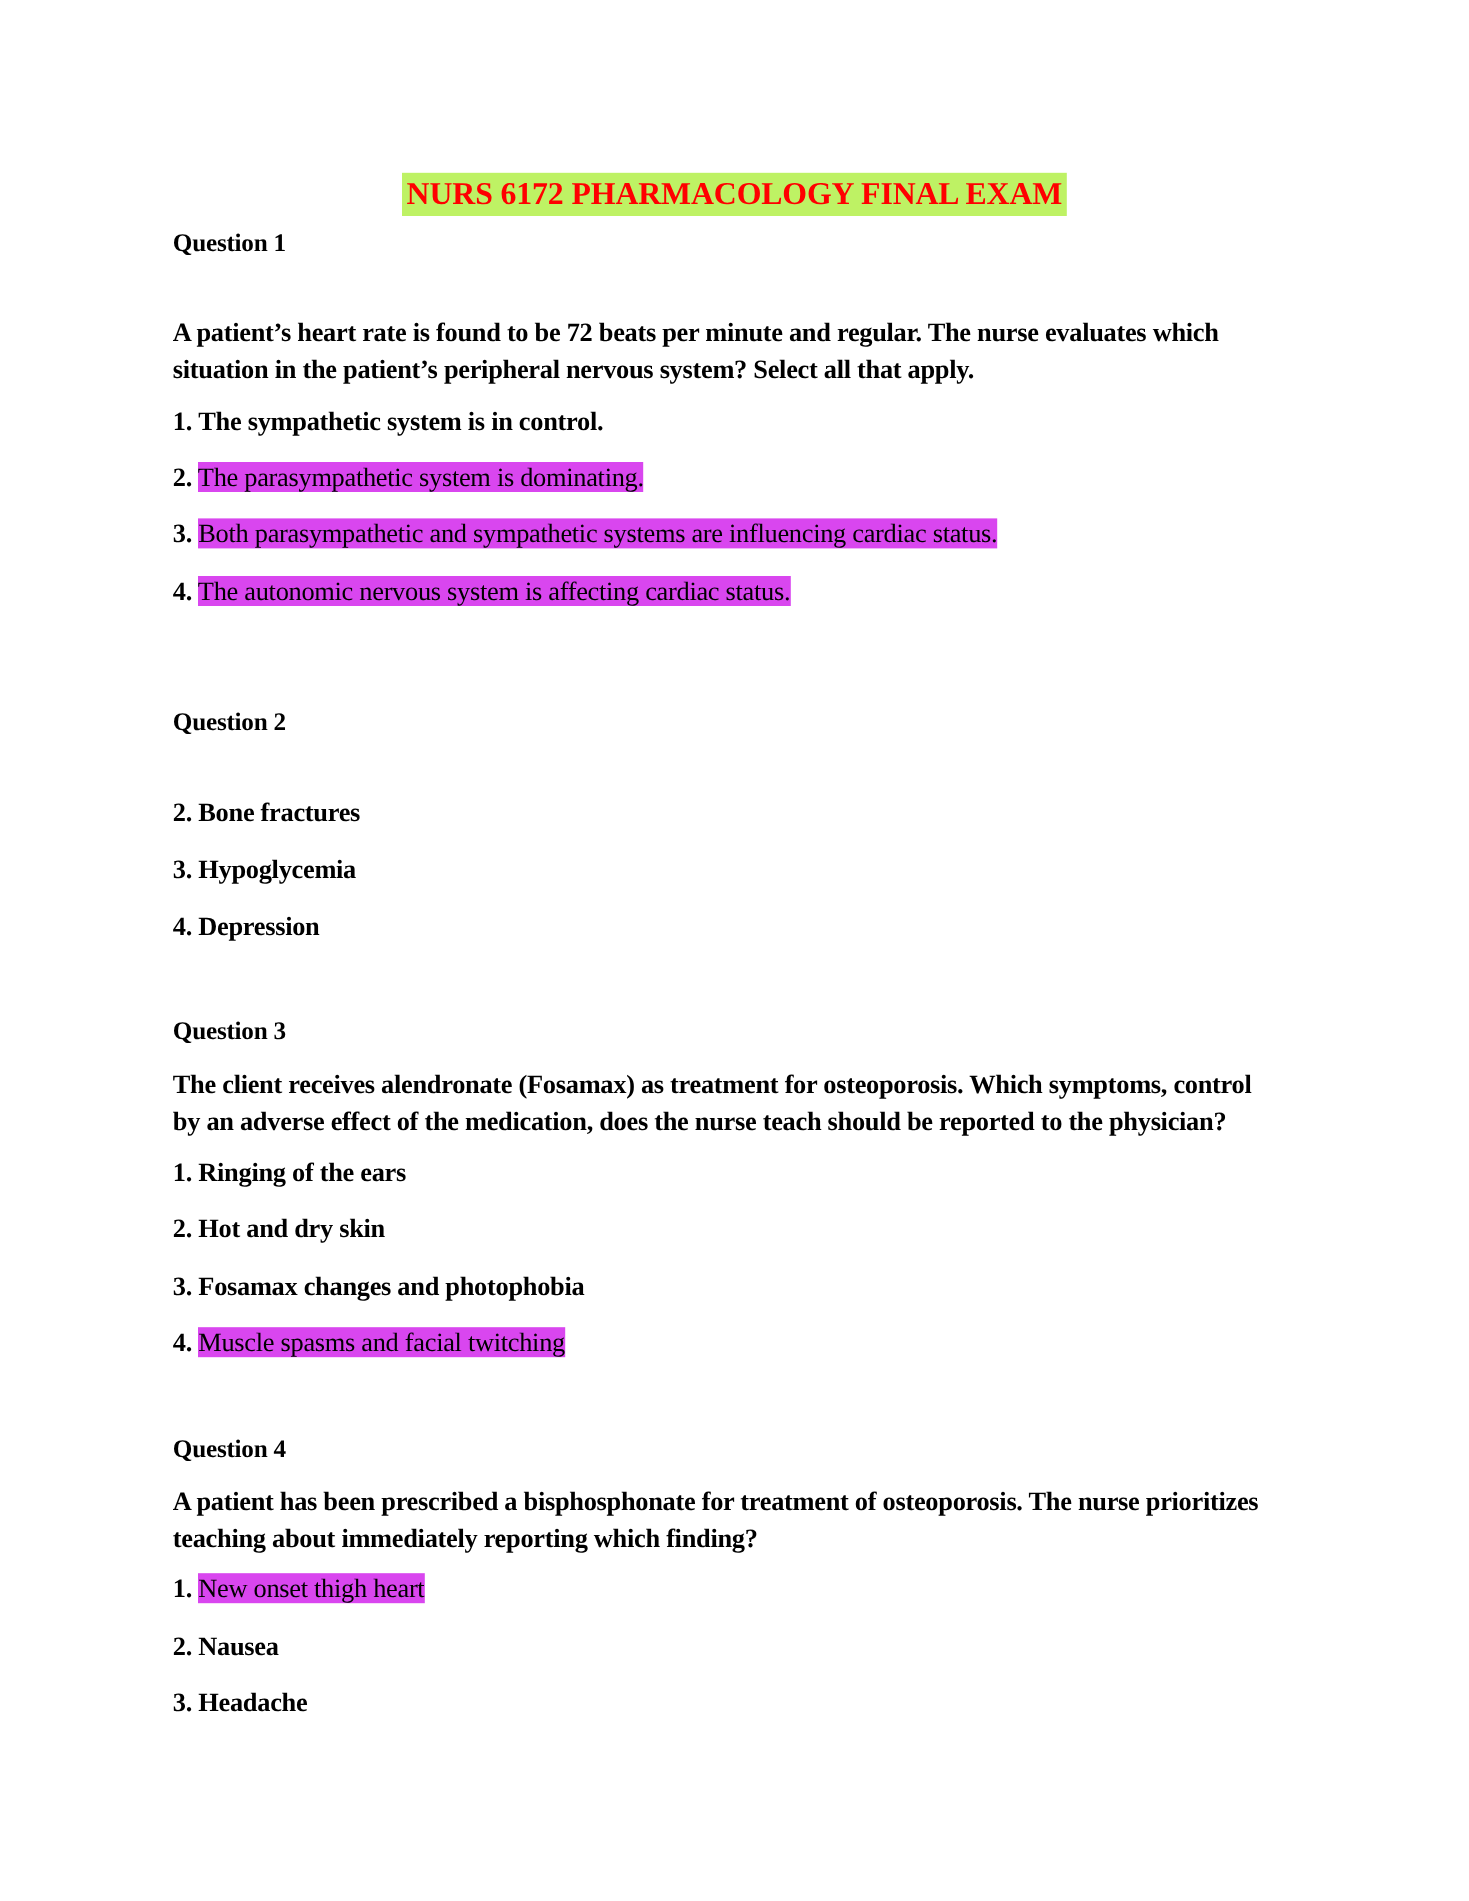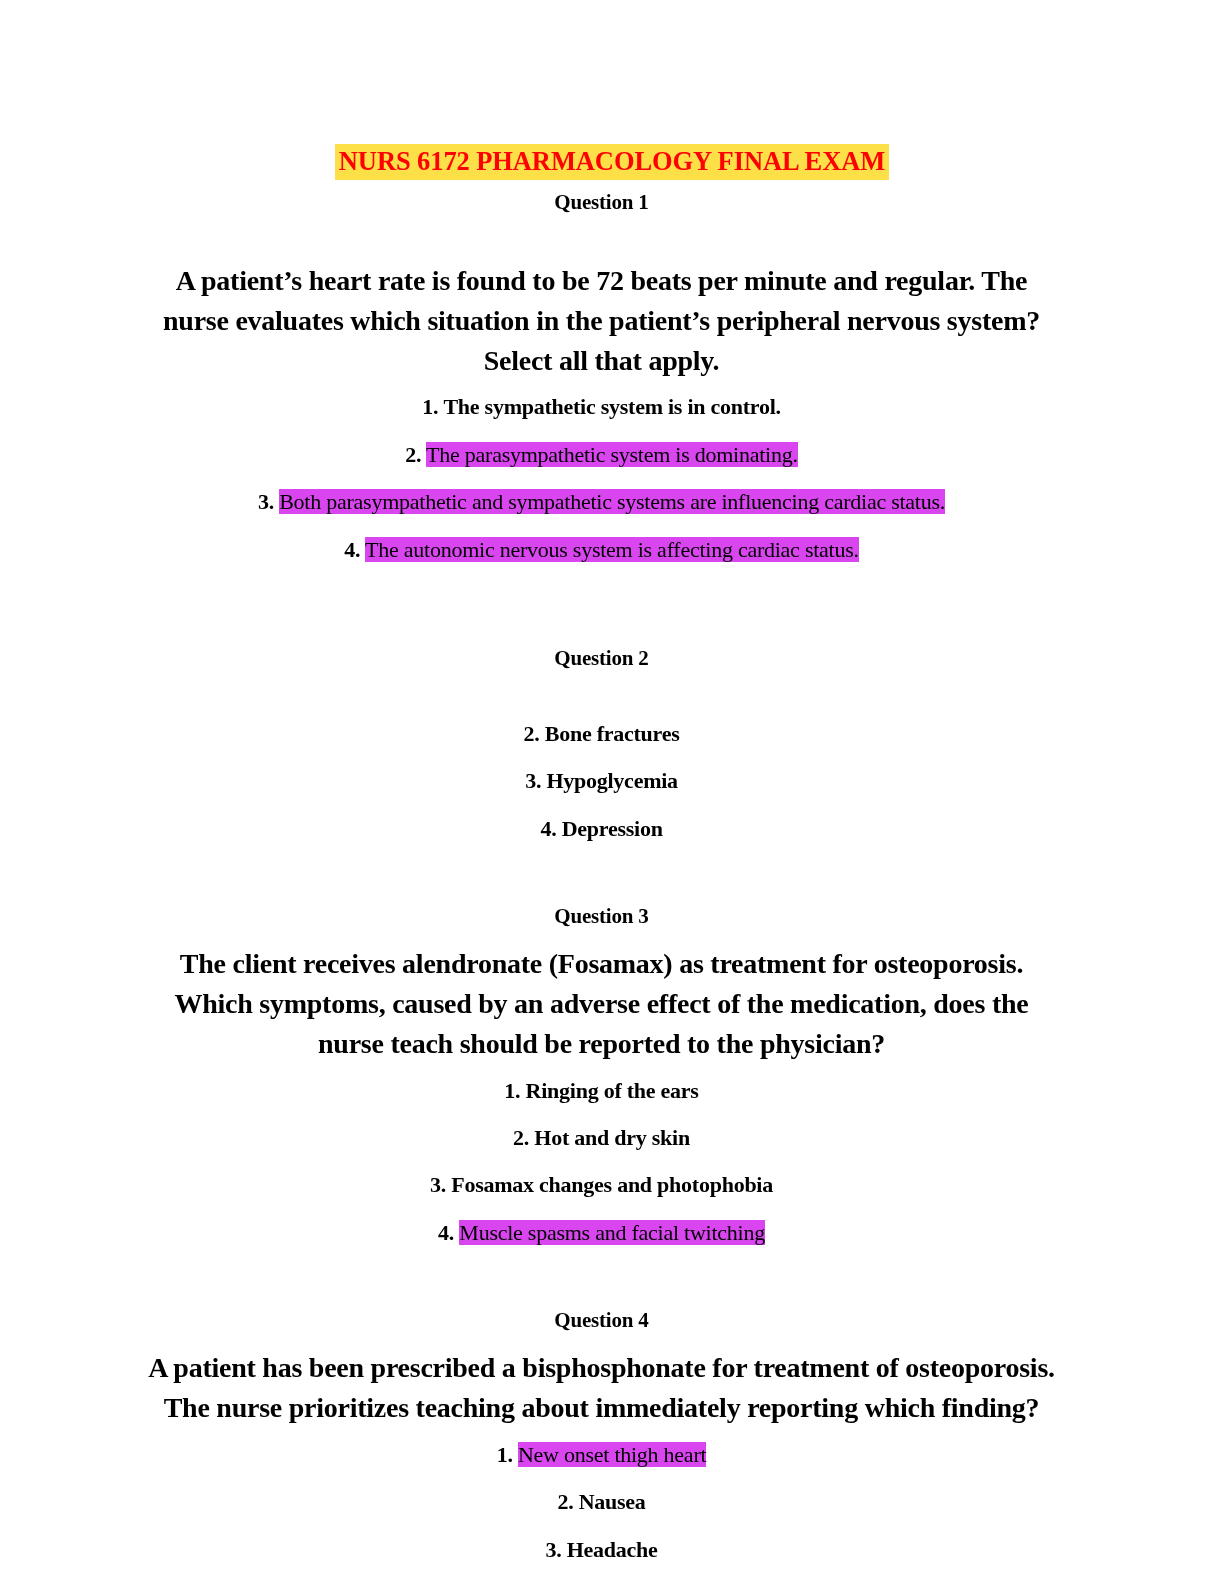--- a/index.html
+++ b/index.html
@@ -27,50 +27,50 @@
   .title-row {
     position: absolute;
     top: 144px;
     left: 0;
     width: 1224px;
     text-align: center;
     line-height: 1.0;
   }
   .doc-title {
     display: inline-block;
-    background: #fde047;
+    background: #bef264;
     color: #FF0000;
     font-weight: bold;
     font-size: 26.5px;
     letter-spacing: -0.1px;
     padding: 4px 4px 5px 4px;
     white-space: nowrap;
   }
 
   
   .content {
     position: absolute;
     top: 190px;
     left: 144px;
     width: 915px;
   }
 
-  .qblock { margin: 0 0 0 0; text-align: center; }
+  .qblock { margin: 0 0 0 0; }
 
   .q-heading {
     font-weight: bold;
     font-size: 21px;
     line-height: 1.15;
     margin: 0 0 0 0;
     letter-spacing: -0.2px;
   }
 
   .q-body {
     font-weight: bold;
-    font-size: 28px;
+    font-size: 22px;
     line-height: 1.42;
     letter-spacing: -0.25px;
     margin: 0;
   }
 
   .opt {
     font-size: 22px;
     line-height: 1.2;
     letter-spacing: -0.25px;
     margin: 0;
@@ -155,21 +155,21 @@
         <span class="opt-num">4.</span>
         <span class="opt-text"> Depression </span>
       </div>
     </div>
 
     <div class="gap-section"></div>
 
     <div class="qblock">
       <div class="q-heading">Question 3</div>
       <div class="gap-heading-body-tight"></div>
-      <div class="q-body">The client receives alendronate (Fosamax) as treatment for osteoporosis. Which symptoms, caused by an adverse effect of the medication, does the nurse teach should be reported to the physician?</div>
+      <div class="q-body">The client receives alendronate (Fosamax) as treatment for osteoporosis. Which symptoms, control by an adverse effect of the medication, does the nurse teach should be reported to the physician?</div>
       <div class="gap-body-opts"></div>
 
       <div class="opt">
         <span class="opt-num">1.</span>
         <span class="opt-text"> Ringing of the ears </span>
       </div>
       <div class="gap-opt"></div>
       <div class="opt">
         <span class="opt-num">2.</span>
         <span class="opt-text"> Hot and dry skin </span>

